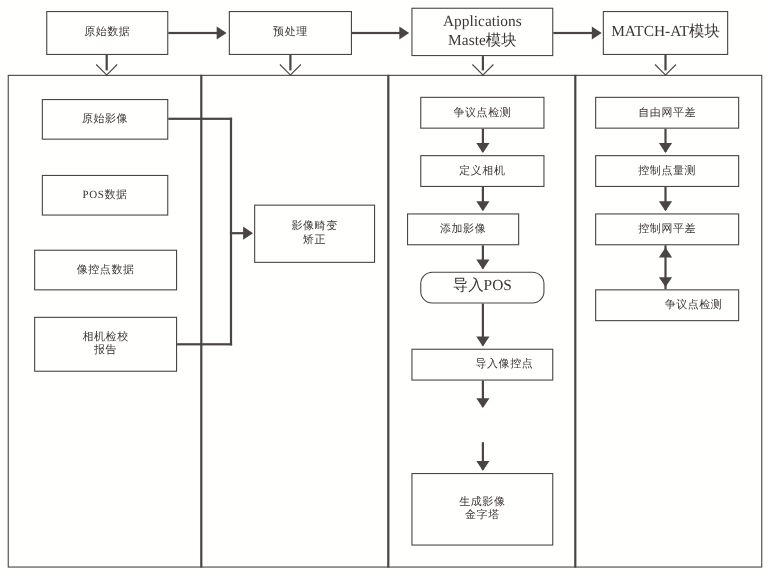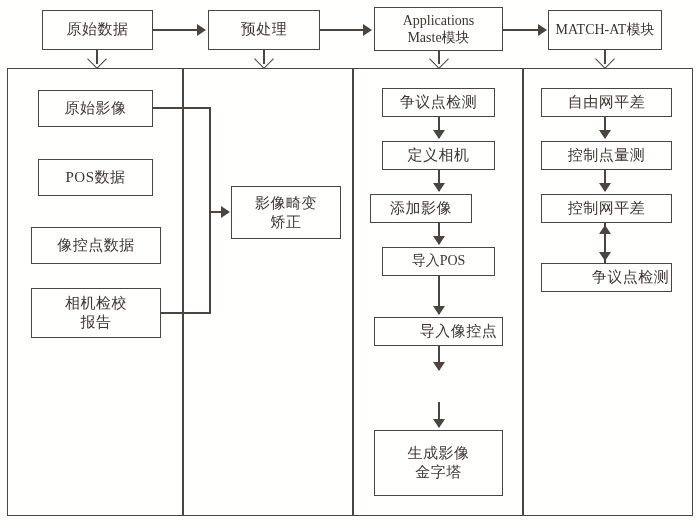--- a/index.html
+++ b/index.html
@@ -12,21 +12,21 @@
 
   
   .node{
     position:absolute;
     border:1.6px solid #4a4442;
     background:#fffffe;
     box-sizing:border-box;
     display:flex;align-items:center;justify-content:center;
     text-align:center;
     line-height:1.18;
-    font-size:15px;
+    font-size:10px;
     letter-spacing:.5px;
     white-space:pre-line;
   }
   .node.two{line-height:1.25;}
   .node.latin{font-size:14px;letter-spacing:0px;}
 
   
   .frame{
     position:absolute;
     border:1.6px solid #4a4442;
@@ -134,21 +134,21 @@
   <div class="arrow-down" style="left:433px;top:130px;"></div>
 
   <div class="node" style="left:382px;top:141px;width:113px;height:29px;">定义相机</div>
   <div class="vline" style="left:438px;top:170px;height:21px;"></div>
   <div class="arrow-down" style="left:433px;top:183px;"></div>
 
   <div class="node" style="left:370px;top:194px;width:102px;height:29px;">添加影像</div>
   <div class="vline" style="left:438px;top:223px;height:21px;"></div>
   <div class="arrow-down" style="left:433px;top:236px;"></div>
 
-  <div class="node latin" style="left:382px;top:247px;width:113px;height:29px;">导入POS</div>
+  <div class="node latin" style="left:382px;top:247px;width:113px;height:29px;border-radius:11px;">导入POS</div>
   <div class="vline" style="left:438px;top:276px;height:38px;"></div>
   <div class="arrow-down" style="left:433px;top:306px;"></div>
 
   <div class="node" style="left:374px;top:317px;width:129px;height:29px;padding-left:40px;">导入像控点</div>
   <div class="vline" style="left:438px;top:346px;height:24px;"></div>
   <div class="arrow-down" style="left:433px;top:362px;"></div>
 
   <div class="vline" style="left:438px;top:402px;height:25px;"></div>
   <div class="arrow-down" style="left:433px;top:419px;"></div>
 

